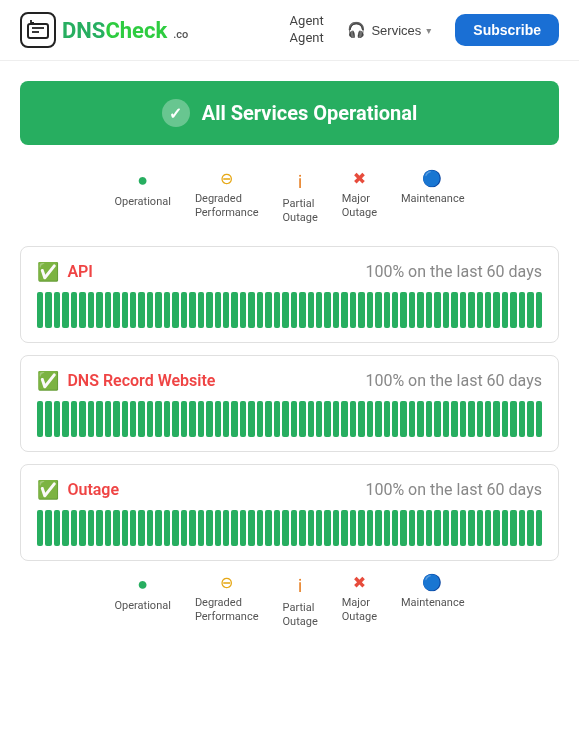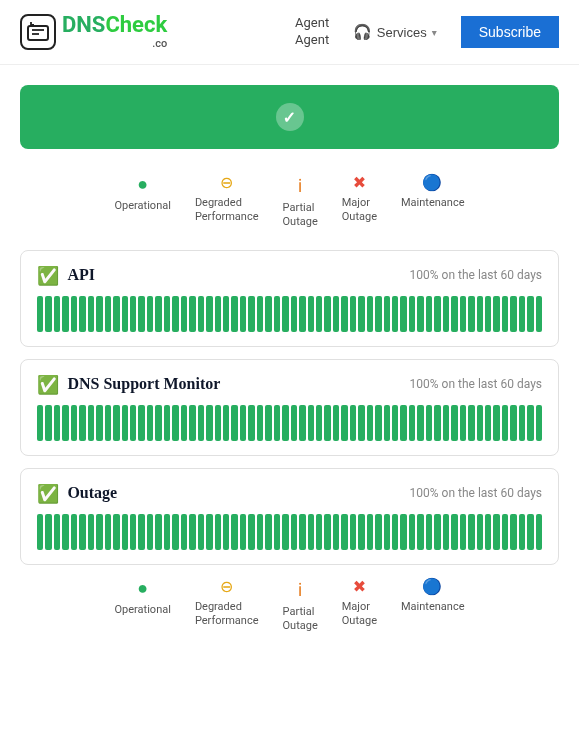--- a/index.html
+++ b/index.html
@@ -79,24 +79,24 @@
       font-size: 15px;
     }
     .chevron {
       font-size: 10px;
       color: #888;
     }
     .subscribe-btn {
       background: #1a6fd4;
       color: #fff;
       border: none;
-      border-radius: 0;
+      border-radius: 10px;
       padding: 8px 18px;
       font-size: 14px;
-      font-weight: 400;
+      font-weight: 700;
       cursor: pointer;
     }
 
     
     .main {
       padding: 20px 20px 16px 20px;
     }
 
     
     .status-banner {
@@ -168,25 +168,24 @@
       display: flex;
       align-items: center;
       gap: 8px;
     }
     .service-status-icon {
       font-size: 18px;
     }
     .service-name {
       font-size: 16px;
       font-weight: 600;
-      color: #0f172a;
-      font-family: Liberation Serif, serif;
+      color: #ef4444;
     }
     .service-uptime {
-      font-size: 12px;
+      font-size: 16px;
       color: #888;
     }
 
     
     .bars-container {
       display: flex;
       gap: 2px;
       align-items: flex-end;
       height: 36px;
     }
@@ -203,21 +202,21 @@
 <header class="header">
   <div class="logo-container">
     <div class="logo-icon">
       <svg width="22" height="22" viewBox="0 0 22 22" fill="none">
         <rect x="1" y="5" width="20" height="14" rx="2" stroke="#222" stroke-width="2" fill="none"></rect>
         <line x1="5" y1="9" x2="17" y2="9" stroke="#222" stroke-width="1.8"></line>
         <line x1="5" y1="13" x2="12" y2="13" stroke="#222" stroke-width="1.8"></line>
         <polyline points="4,1 4,4 7,4" stroke="#222" stroke-width="1.8" fill="none"></polyline>
       </svg>
     </div>
-    <div style="display:flex;align-items:flex-end;gap:0;flex-direction:column;">
+    <div style="display:flex;align-items:flex-end;gap:10px;">
       <span class="logo-text"><span><span style="color:#27ae60">DNS</span></span><span>Check</span></span>
       <span class="logo-tld">.co</span>
     </div>
   </div>
 
   <nav class="header-nav">
     <div class="agent-login">
       <div>Agent</div>
       <div>Agent</div>
     </div>
@@ -227,20 +226,21 @@
       <span class="chevron">▾</span>
     </button>
     <button class="subscribe-btn">Subscribe</button>
   </nav>
 </header>
 
 <main class="main">
 
   <div class="status-banner">
     <div class="status-banner-check">✓</div>
+    <span class="status-banner-text">All Services Operational</span>
   </div>
 
   <div class="legend">
     <div class="legend-item">
       <span class="legend-icon" style="color:#27ae60;">●</span>
       <span class="legend-label">Operational</span>
     </div>
     <div class="legend-item">
       <span class="legend-icon" style="color:#e6a817; font-size:16px;">⊖</span>
       <span class="legend-label">Degraded<br>Performance</span>
@@ -328,21 +328,21 @@
           <div class="bar"></div>
           <div class="bar"></div>
           <div class="bar"></div>
           <div class="bar"></div>
         </div>
       </div>
       <div class="service-card">
         <div class="service-header">
           <div class="service-name-row">
             <span class="service-status-icon" style="color: rgb(39, 174, 96);">✅</span>
-            <span class="service-name">DNS Support Monitor</span>
+            <span class="service-name">DNS Record Website</span>
           </div>
           <span class="service-uptime">100% on the last 60 days</span>
         </div>
         <div class="bars-container">
           <div class="bar"></div>
           <div class="bar"></div>
           <div class="bar"></div>
           <div class="bar"></div>
           <div class="bar"></div>
           <div class="bar"></div>

